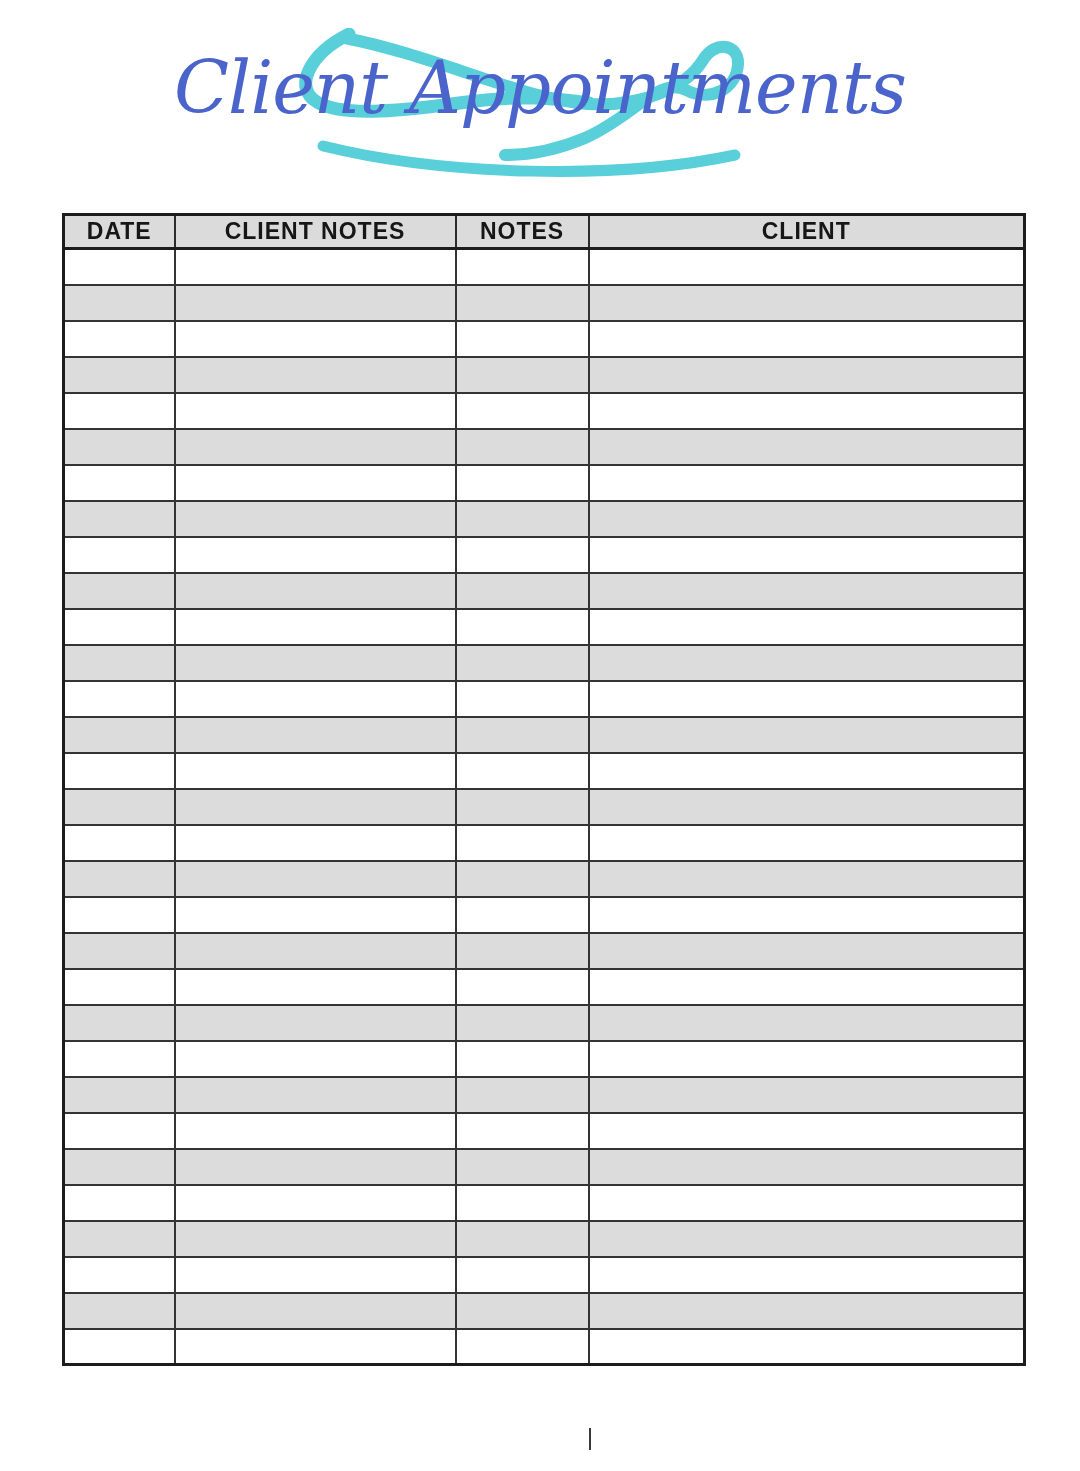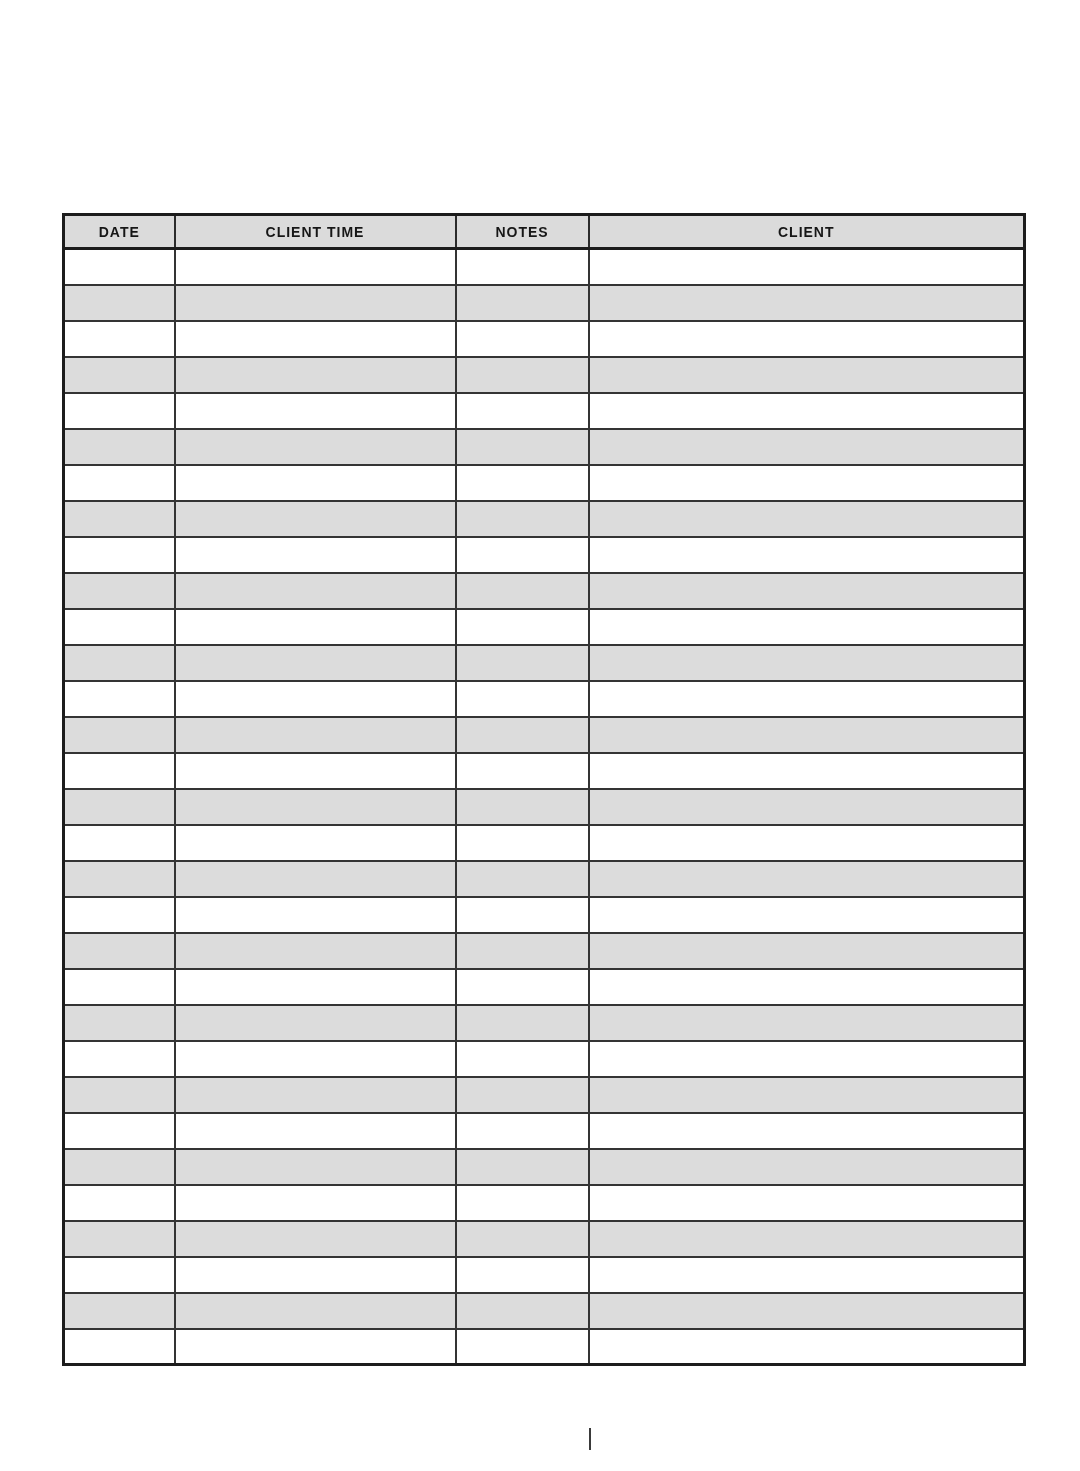--- a/index.html
+++ b/index.html
@@ -71,21 +71,21 @@
   .col-date        { width: 111px; }
   .col-client-name { width: 281px; }
   .col-time        { width: 133px; }
   .col-notes       { width: 436px; }
 
   .sheet-table th {
     height: 34px;
     background: var(--header-background);
     border: 2px solid var(--grid-border);
     border-bottom: 3px solid #1c1c1c;
-    font-size: 14px;
+    font-size: 23px;
     font-weight: 700;
     letter-spacing: 1px;
     color: #161616;
     text-align: center;
     vertical-align: middle;
   }
   .sheet-table td {
     height: 36px;
     border: 2px solid #343434;
     background: #ffffff;
@@ -102,32 +102,43 @@
     width: 2px;
     height: 22px;
     background: #3a3a3a;
   }
 </style>
 </head>
 <body>
 
 <div class="page">
 
+  <header class="banner">
+    <svg class="swoosh" viewBox="0 0 470 158" aria-hidden="true">
+
+      <path d="M 62,6 C 22,26 6,60 30,74 C 56,90 122,82 180,74 C 232,67 266,70 302,75" stroke-width="13"></path>
+
+      <path d="M 58,10 C 150,28 236,72 302,76 C 358,79 400,58 416,32 C 428,12 452,16 451,36 C 450,60 424,75 399,62 C 372,48 348,88 298,110 C 272,121 244,127 218,127" stroke-width="12"></path>
+
+      <path d="M 36,118 C 158,148 332,152 448,127" stroke-width="11"></path>
+    </svg>
+    <h1 class="page-title">Client Appointments</h1>
+  </header>
 
   <table class="sheet-table">
     <colgroup>
       <col class="col-date">
       <col class="col-client-name">
       <col class="col-time">
       <col class="col-notes">
     </colgroup>
     <thead>
       <tr id="header-row">
           <th>DATE</th>
-          <th>CLIENT TIME</th>
+          <th>CLIENT NOTES</th>
           <th>NOTES</th>
           <th>CLIENT</th>
         </tr>
     </thead>
     <tbody id="table-body">
         <tr>
           <td></td>
           <td></td>
           <td></td>
           <td></td>

